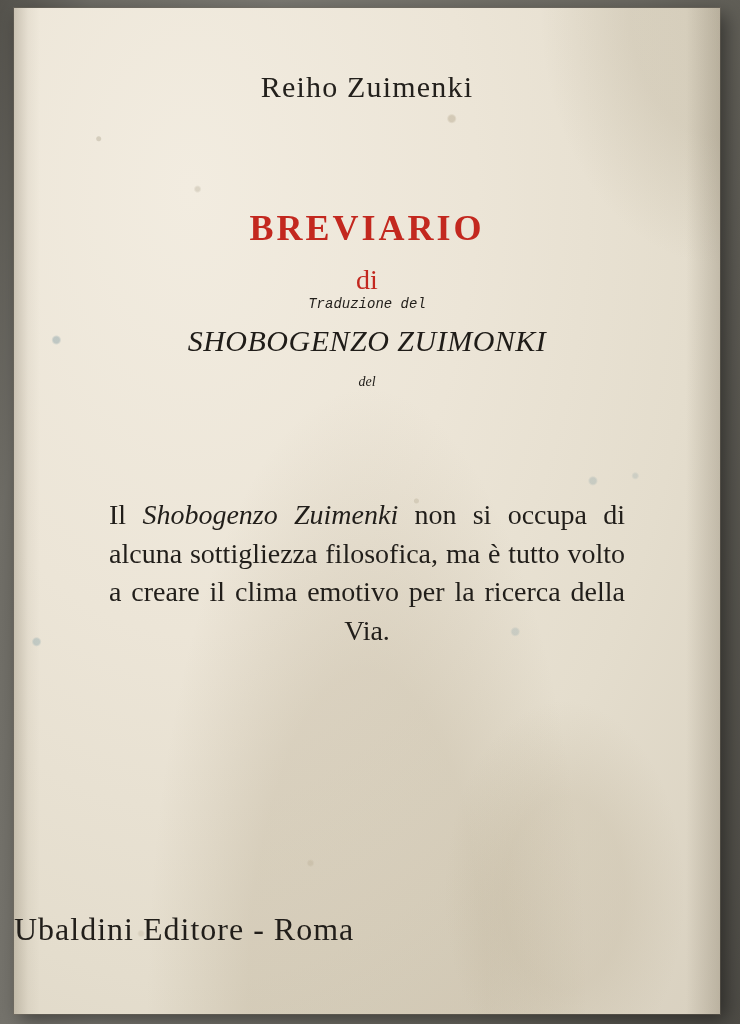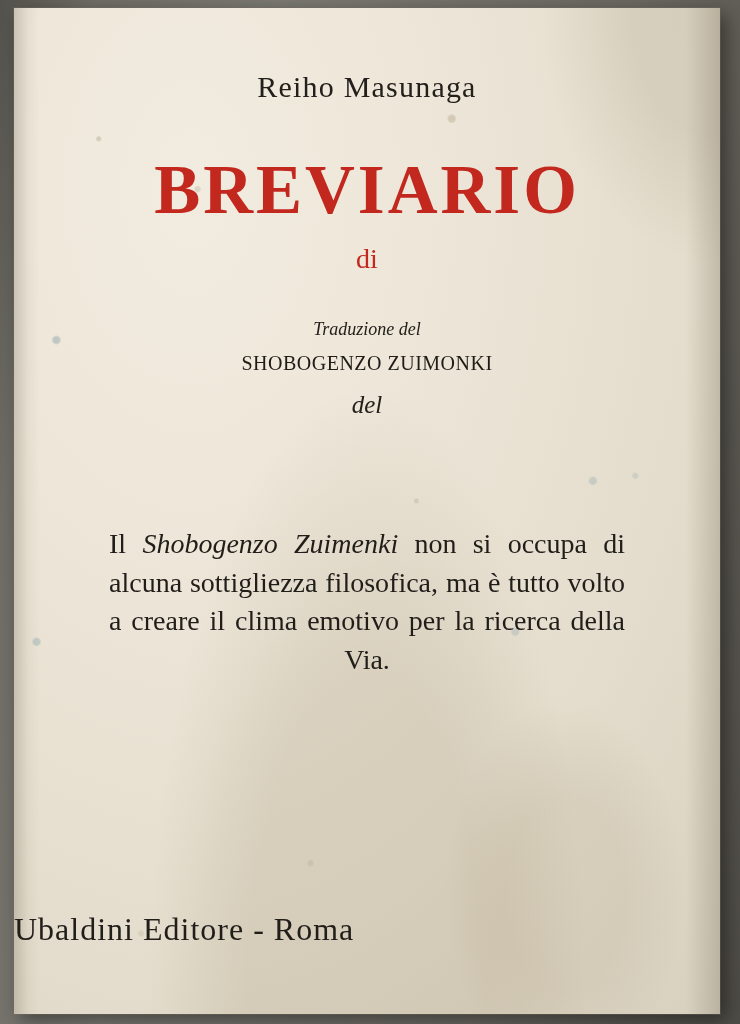--- a/index.html
+++ b/index.html
@@ -96,22 +96,22 @@
 
   .author {
     margin-top: 62px;
     font-size: 30px;
     letter-spacing: 1.2px;
     color: #23201c;
     font-family: "Liberation Serif", serif;
   }
 
   .title-main {
-    margin-top: 52px;
-    font-size: 69px;
+    margin-top: 106px;
+    font-size: 36px;
     font-weight: bold;
     letter-spacing: 3px;
     color: #c3281f;
     line-height: 1;
     font-family: "Liberation Serif", serif;
   }
 
   .title-di {
     margin-top: 18px;
     font-size: 28px;
@@ -123,38 +123,38 @@
     margin-top: 10px;
     font-size: 58px;
     font-weight: bold;
     letter-spacing: 2px;
     color: #c3281f;
     line-height: 1;
     font-family: "Liberation Serif", serif;
   }
 
   .trad-line {
-    margin-top: 44px;
-    font-size: 18px;
+    font-size: 14px;
     font-style: italic;
     color: #23201c;
-    font-family: Liberation Serif, serif;
+    font-family: Liberation Mono, monospace;
   }
 
   .work-title {
     margin-top: 12px;
-    font-size: 20px;
+    font-size: 30px;
+    font-style: italic;
     letter-spacing: 0.5px;
     color: #1f1c18;
     font-family: "Liberation Serif", serif;
   }
 
   .del-line {
     margin-top: 16px;
-    font-size: 25px;
+    font-size: 14px;
     font-style: italic;
     color: #23201c;
     font-family: "Liberation Serif", serif;
   }
 
   .master {
     margin-top: 12px;
     font-size: 30px;
     font-style: italic;
     font-weight: bold;
@@ -192,21 +192,21 @@
 <body>
 
 <div id="book-cover">
   <div class="backdrop"></div>
 
   <div class="paper">
     <div class="stains"></div>
 
     <div class="content">
 
-      <div class="author">Reiho Masunaga</div>
+      <div class="author">Reiho Zuimenki</div>
 
       <div class="title-main">BREVIARIO</div>
 
       <div class="title-di">di</div>
 
 
       <div class="trad-line">Traduzione del</div>
 
       <div class="work-title">SHOBOGENZO ZUIMONKI</div>
 

